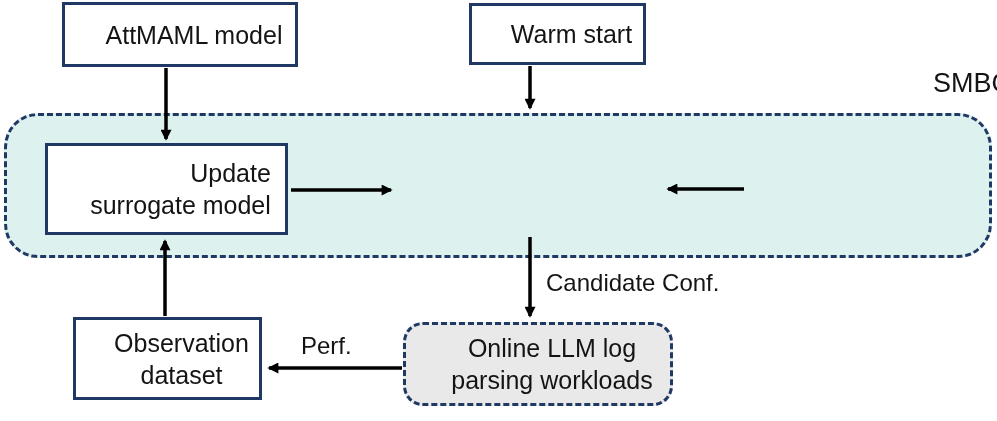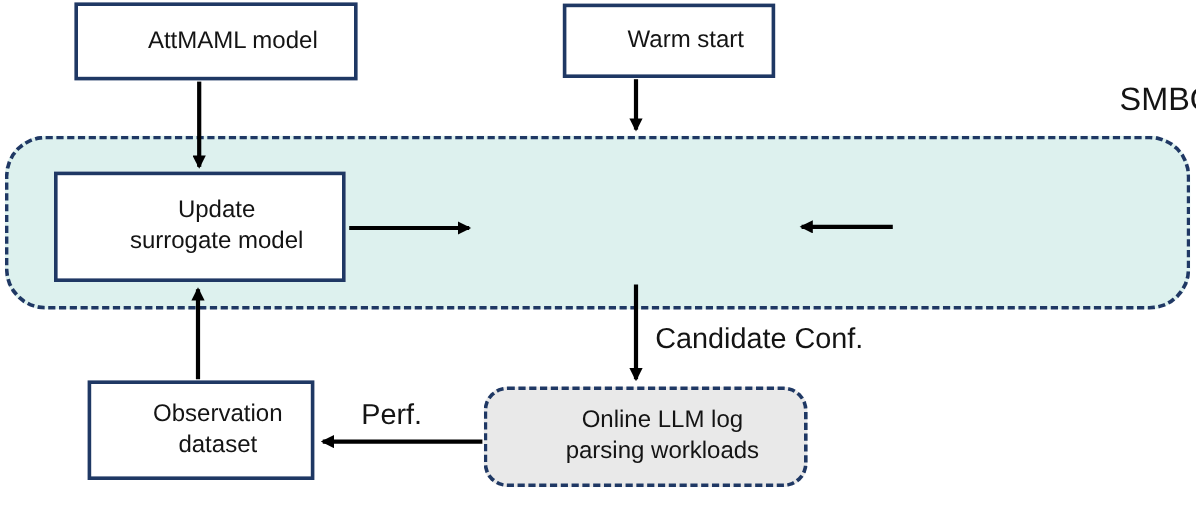--- a/index.html
+++ b/index.html
@@ -34,33 +34,33 @@
   .node {
     position: absolute;
     box-sizing: border-box;
     display: flex;
     align-items: center;
     justify-content: center;
     text-align: center;
     background: #ffffff;
     border: 3px solid var(--navy);
     color: var(--text);
-    font-size: 20px;
+    font-size: 25px;
     line-height: 1.28;
     white-space: pre-line;
     padding-left: 28px;
   }
   .node.rounded-dashed {
     border-style: dashed;
     border-radius: 20px;
     background: var(--gray-fill);
   }
   #n-attmaml     { left: 62px;  top: 2px;   width: 236px; height: 65px; }
   #n-warmstart   { left: 438px; top: 3px;   width: 177px; height: 62px; margin-left: 31px; }
-  #n-update      { left: 45px;  top: 143px; width: 243px; height: 92px; }
+  #n-update      { left: 45px;  top: 143px; width: 243px; height: 92px; text-align: right; }
   #n-maximize    { left: 397px; top: 143px; width: 265px; height: 93px; }
   #n-uncertainty { left: 746px; top: 143px; width: 215px; height: 92px; }
   #n-observation { left: 73px;  top: 317px; width: 189px; height: 83px; }
   #n-workloads   { left: 403px; top: 322px; width: 270px; height: 84px; }
   .label {
     position: absolute;
     color: var(--text);
     white-space: nowrap;
   }
   #l-smbo      { left: 933px; top: 68px;  font-size: 27px; text-align: center; }

